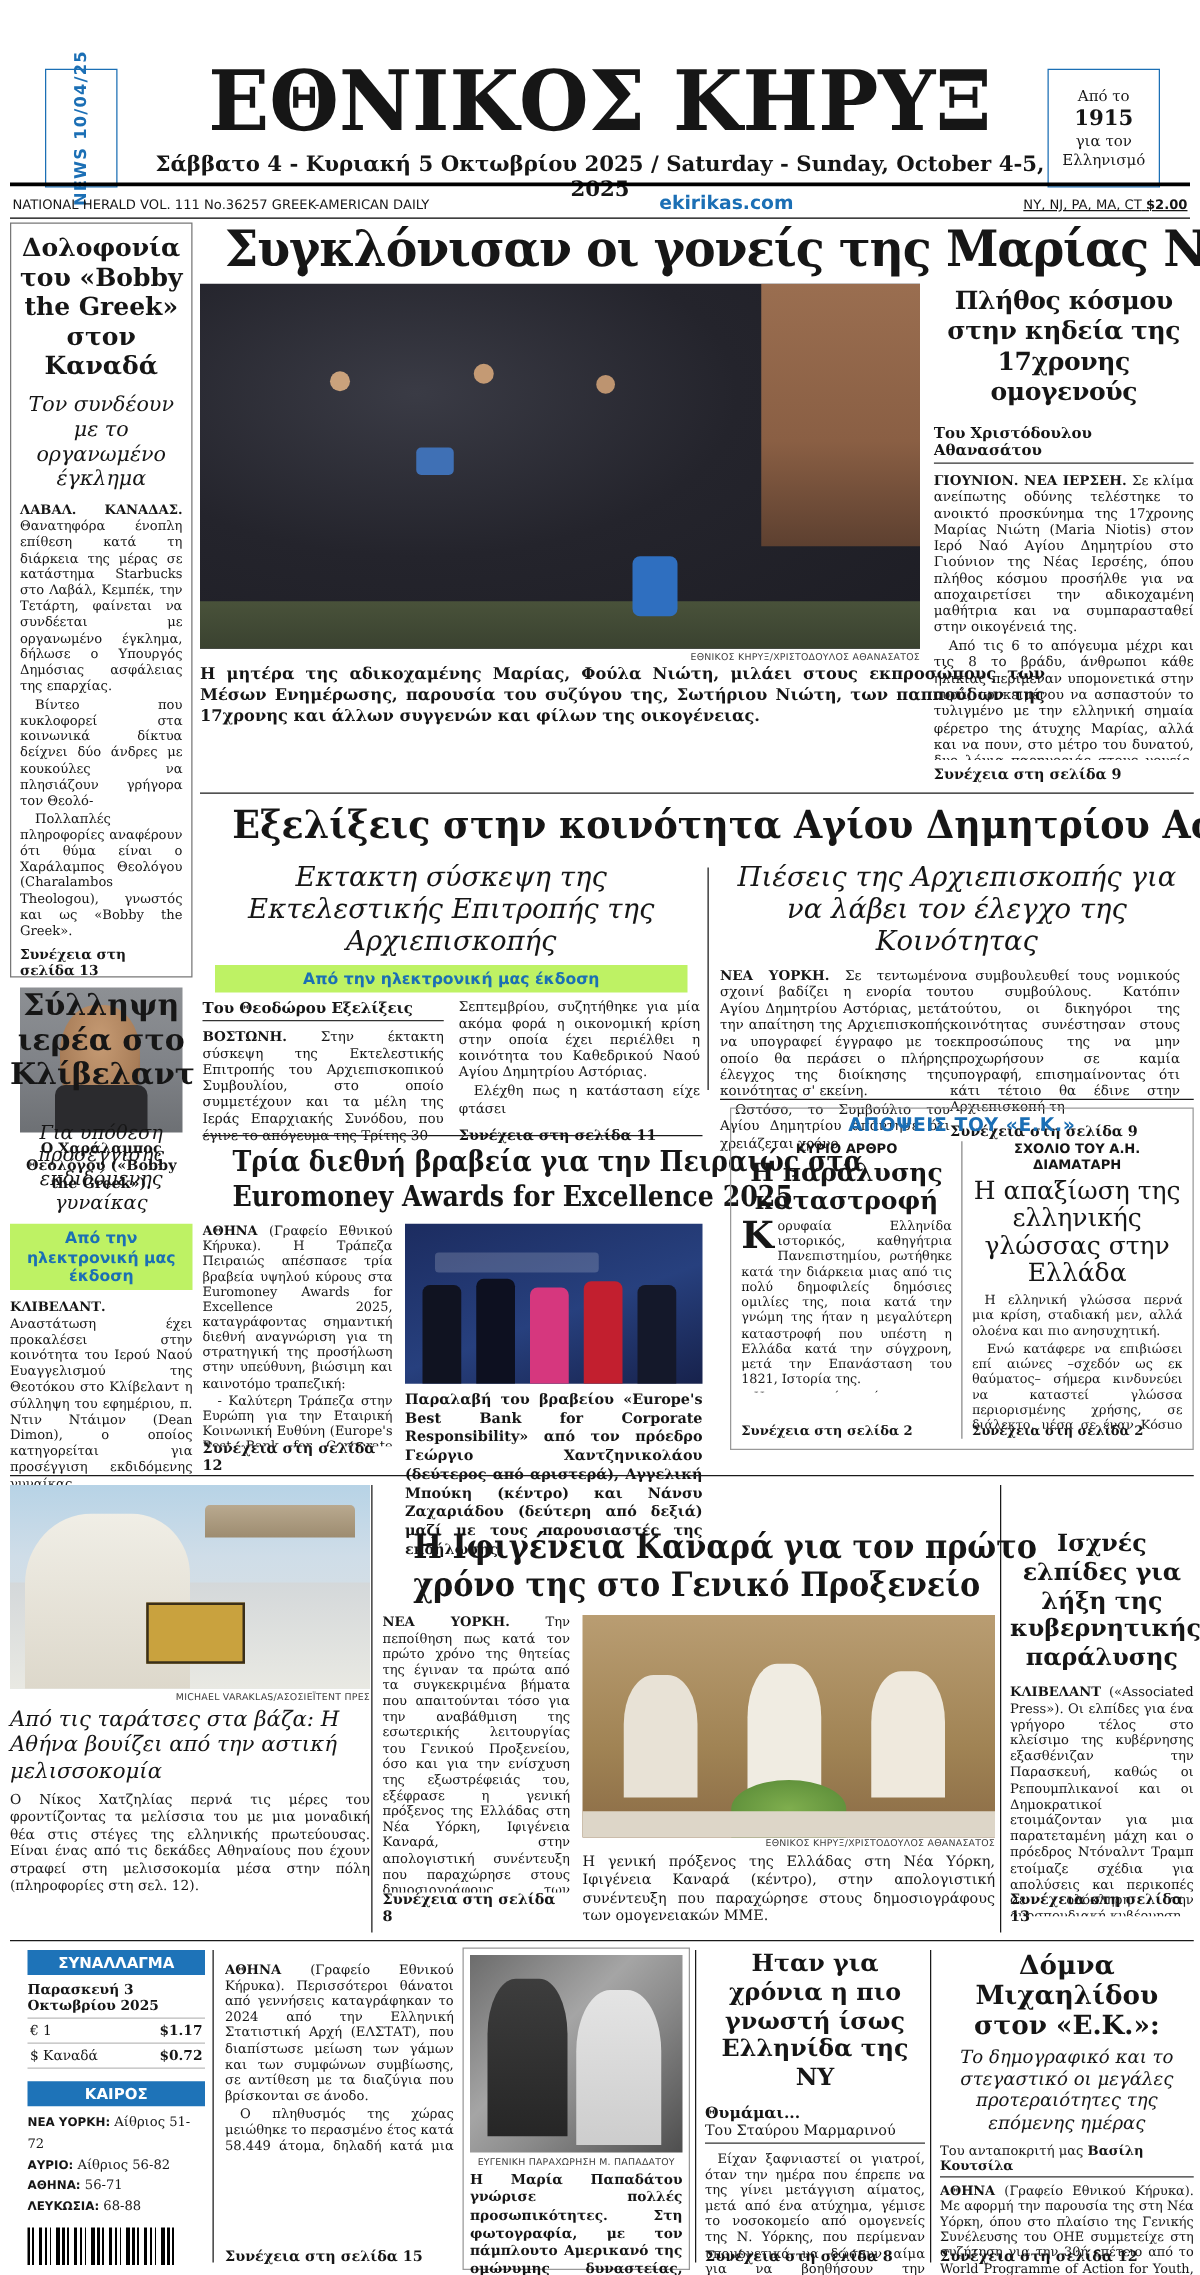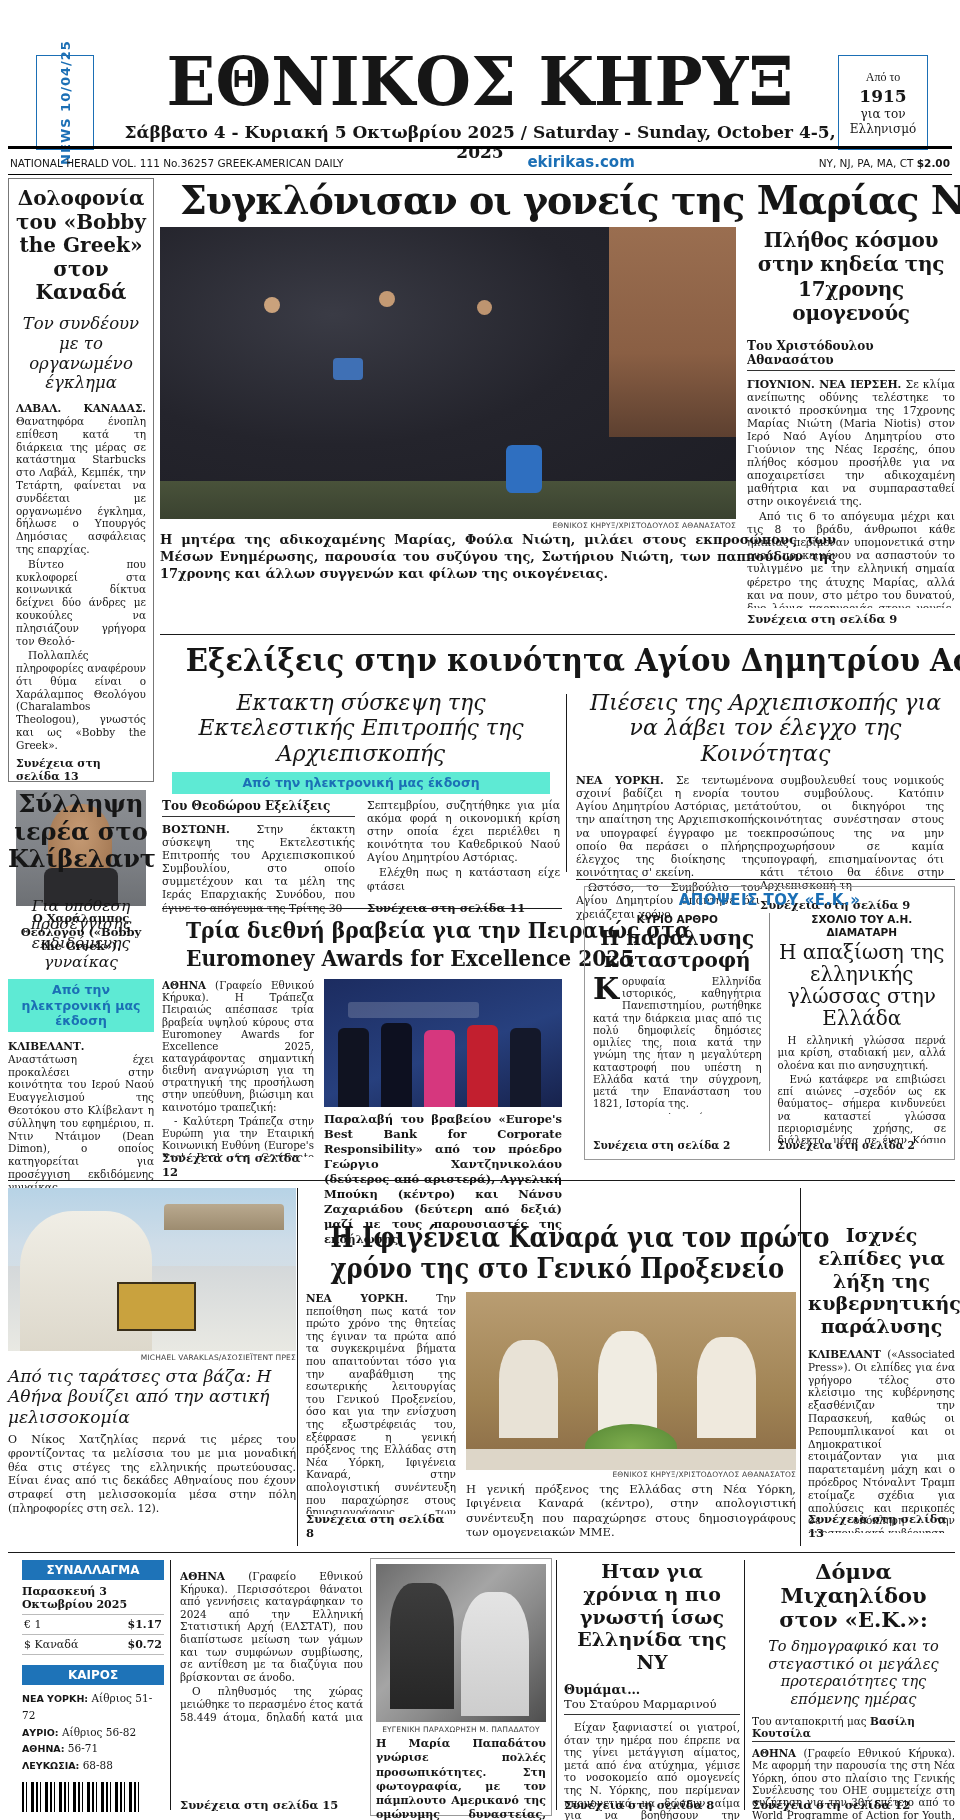--- a/index.html
+++ b/index.html
@@ -12,21 +12,21 @@
   .b{font-weight:bold;}
   .i{font-style:italic;}
   .sx{display:block;white-space:nowrap;transform:scaleX(var(--sx,.95));transform-origin:50% 50%;}
   .rule{background:#1a1a1a;}
   .vline{background:#1a1a1a;width:1px;}
   .bt p{margin:0 0 2px 0;}
   .bt p + p{text-indent:12px;margin-top:2px;}
   .lead{font-weight:bold;}
   .cont{font-weight:bold;font-size:11.5px;}
   .byline{font-weight:bold;font-size:12px;border-bottom:1px solid #333;padding-bottom:3px;}
-  .banner{background:#5eead4;color:#1b6fb5;font-family:"DejaVu Sans",sans-serif;
+  .banner{background:#bef264;color:#1b6fb5;font-family:"DejaVu Sans",sans-serif;
           font-weight:bold;font-size:12.5px;text-align:center;padding:3px 2px;line-height:1.25;}
   .credit{font-family:"DejaVu Sans",sans-serif;font-size:7.5px;color:#3c3c3c;text-align:right;letter-spacing:.2px;}
   .caption{font-weight:bold;font-size:12.5px;line-height:1.3;text-align:justify;}
   .photo{position:relative;overflow:hidden;background:#888;}
   .photo>div{position:absolute;}
   .bluebar{background:#1e73b8;color:#fff;font-family:"DejaVu Sans",sans-serif;
            font-weight:bold;font-size:12px;text-align:center;padding:3px 0;}
   .dropcap{float:left;font-size:30px;line-height:26px;font-weight:bold;padding-right:3px;}
   .utilrow{display:flex;justify-content:space-between;font-size:11px;padding:3px 2px;border-bottom:1px solid #bbb;}
   .box-border{border:1.5px solid #1b6fb5;}
@@ -38,30 +38,30 @@
 
   <div class="a box-border" style="left:36px;top:55px;width:58px;height:95px;display:flex;align-items:center;justify-content:center;">
     <div class="sans b" style="transform:rotate(-90deg);white-space:nowrap;color:#1b6fb5;font-size:13px;letter-spacing:1px;">NEWS 10/04/25</div>
   </div>
 
   <div class="a ctr" style="left:100px;top:48px;width:760px;height:78px;font-size:64px;font-weight:bold;letter-spacing:0;line-height:1.05;transform:scaleY(1.04);">ΕΘΝΙΚΟΣ ΚΗΡΥΞ</div>
 
   <div class="a ctr b" style="left:100px;top:122px;width:760px;font-size:17px;">Σάββατο 4 - Κυριακή 5 Οκτωβρίου 2025 / Saturday - Sunday, October 4-5, 2025</div>
 
   <div class="a box-border ctr" style="left:838px;top:55px;width:90px;height:95px;display:flex;flex-direction:column;justify-content:center;gap:1px;">
-    <div style="font-size:12px;font-family:Liberation Serif, serif;">Από το</div>
+    <div style="font-size:12px;">Από το</div>
     <div class="b" style="font-size:17px;">1915</div>
     <div style="font-size:12px;">για τον</div>
     <div style="font-size:12px;">Ελληνισμό</div>
   </div>
 
   <div class="a" style="left:8px;top:146px;width:944px;border-top:3px solid #000;border-bottom:1px solid #000;padding:4px 2px 3px 2px;display:flex;align-items:baseline;justify-content:space-between;">
     <span class="sans" style="font-size:10.5px;">NATIONAL HERALD VOL. 111   No.36257   GREEK-AMERICAN DAILY</span>
     <span class="sans b" style="font-size:15px;color:#1b6fb5;">ekirikas.com</span>
-    <span class="sans" style="font-size:10.5px;">
+    <span class="sans" style="font-size:10.5px;text-decoration:underline;">
       <span>NY, NJ, PA, MA, CT</span>
       <span class="b">$2.00</span>
     </span>
   </div>
 
   <div class="a" style="left:8px;top:178px;width:146px;height:604px;border:1px solid #777;padding:8px 7px;">
     <div class="ctr b" style="font-size:20px;line-height:1.18;">Δολοφονία του «Bobby the Greek» στον Καναδά</div>
     <div class="ctr i" style="font-size:16.5px;line-height:1.2;margin-top:9px;">Τον συνδέουν με το οργανωμένο έγκλημα</div>
     <div class="bt jt" style="font-size:10.5px;line-height:1.22;margin-top:9px;">
       <p><span class="lead">ΛΑΒΑΛ. ΚΑΝΑΔΑΣ.</span> <span>Θανατηφόρα ένοπλη επίθεση κατά τη διάρκεια της μέρας σε κατάστημα Starbucks στο Λαβάλ, Κεμπέκ, την Τετάρτη, φαίνεται να συνδέεται με οργανωμένο έγκλημα, δήλωσε ο Υπουργός Δημόσιας ασφάλειας της επαρχίας.</span></p>

